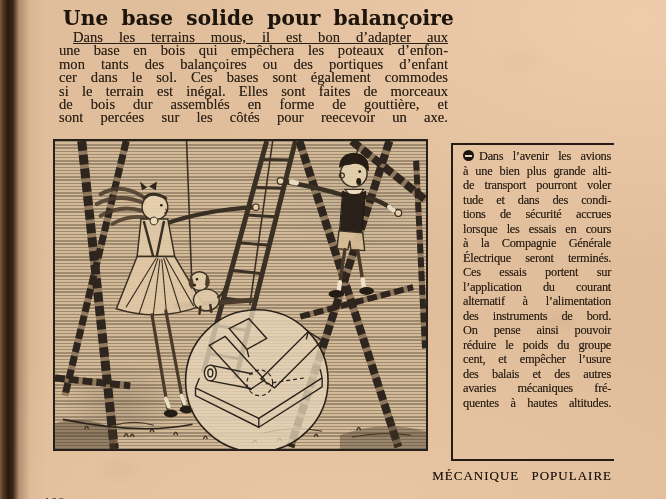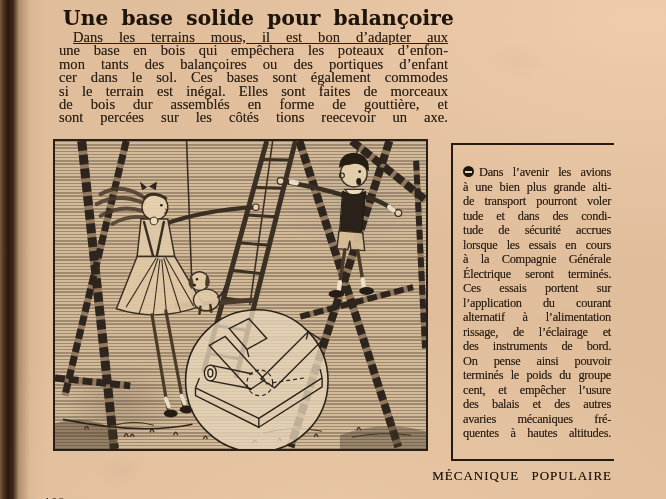--- a/index.html
+++ b/index.html
@@ -40,21 +40,21 @@
     background-image:
       radial-gradient(60px 40px at 18% 85%, rgba(90,74,58,.25), rgba(90,74,58,0)),
       radial-gradient(80px 50px at 80% 20%, rgba(110,114,120,.14), rgba(110,114,120,0)),
       repeating-linear-gradient(180deg, rgba(72,60,48,.34) 0 1.5px, rgba(236,219,190,.22) 1.5px 3.2px);
   }
   .illus svg{ position:absolute; left:0; top:0; width:100%; height:100%; }
   .sidebar{
     position:absolute; left:451px; top:143px; width:163px; height:318px;
     box-sizing:border-box;
     border-top:2px solid #241c14; border-left:2px solid #241c14; border-bottom:2px solid #241c14;
-    padding:20px 3px 0 10px;
+    padding:4px 3px 0 10px;
     font-size:12.4px; line-height:14.5px; letter-spacing:-0.3px;
     color:#281e13; text-shadow:0 0 .35px rgba(40,28,16,.5);
   }
   .bullet{
     width:11px; height:11px; border-radius:50%; background:#1d150e;
     display:inline-block; position:relative; vertical-align:-1px; margin-right:5px;
   }
   .bullet::after{
     content:""; position:absolute; left:2px; right:2px; top:4.5px; height:2px; background:#e6d4b8;
   }
@@ -75,21 +75,21 @@
 
   <h1 class="title">Une base solide pour balançoire</h1>
 
   <div class="article">
     <div class="jline indent">Dans les terrains mous, il est bon d’adapter aux</div>
     <div class="jline">une base en bois qui empêchera les poteaux d’enfon-</div>
     <div class="jline">mon tants des balançoires ou des portiques d’enfant</div>
     <div class="jline">cer dans le sol. Ces bases sont également commodes</div>
     <div class="jline">si le terrain est inégal. Elles sont faites de morceaux</div>
     <div class="jline">de bois dur assemblés en forme de gouttière, et</div>
-    <div class="jline">sont percées sur les côtés tions reecevoir un axe.</div>
+    <div class="jline">sont percées sur les côtés pour reecevoir un axe.</div>
   </div>
 
   <figure class="illus" style="margin:0;">
     <svg viewBox="0 0 375 312" preserveAspectRatio="none">
 
       <g fill="none" stroke-linecap="butt">
         <g stroke="rgba(140,115,88,0.9)">
           <line x1="27" y1="0" x2="60" y2="312" stroke-width="9"></line>
           <line x1="72" y1="0" x2="10" y2="258" stroke-width="7"></line>
           <line x1="0" y1="240" x2="76" y2="248" stroke-width="7"></line>
@@ -235,31 +235,30 @@
         <path d="M139,287 Q86,298 8,282" stroke-width="1.6"></path>
       </g>
     </svg>
   </figure>
 
   <aside class="sidebar">
     <div class="jline"><span class="bullet"></span><span>Dans l’avenir les avions</span></div>
     <div class="jline">à une bien plus grande alti-</div>
     <div class="jline">de transport pourront voler</div>
     <div class="jline">tude et dans des condi-</div>
-    <div class="jline">tude de sécurité accrues</div>
+    <div class="jline">tions de sécurité accrues</div>
     <div class="jline">lorsque les essais en cours</div>
     <div class="jline">à la Compagnie Générale</div>
     <div class="jline">Électrique seront terminés.</div>
     <div class="jline">Ces essais portent sur</div>
     <div class="jline">l’application du courant</div>
     <div class="jline">alternatif à l’alimentation</div>
-    <div class="jline">rissage, de l’éclairage et</div>
     <div class="jline">des instruments de bord.</div>
     <div class="jline">On pense ainsi pouvoir</div>
-    <div class="jline">terminés le poids du groupe</div>
+    <div class="jline">réduire le poids du groupe</div>
     <div class="jline">cent, et empêcher l’usure</div>
     <div class="jline">des balais et des autres</div>
     <div class="jline">avaries mécaniques fré-</div>
     <div class="jline">quentes à hautes altitudes.</div>
   </aside>
 
   <div class="pagenum">108</div>
   <div class="magname">MÉCANIQUE POPULAIRE</div>
 </div>
 

